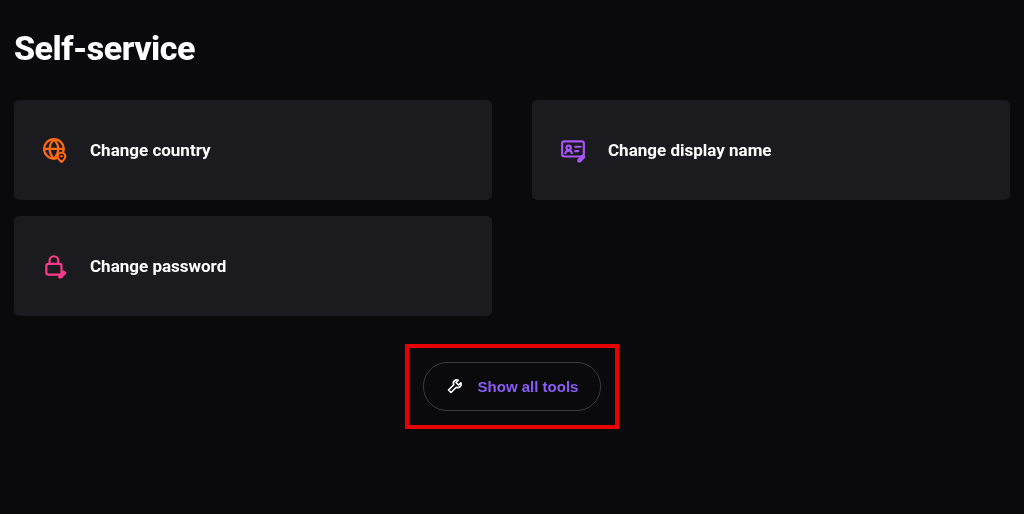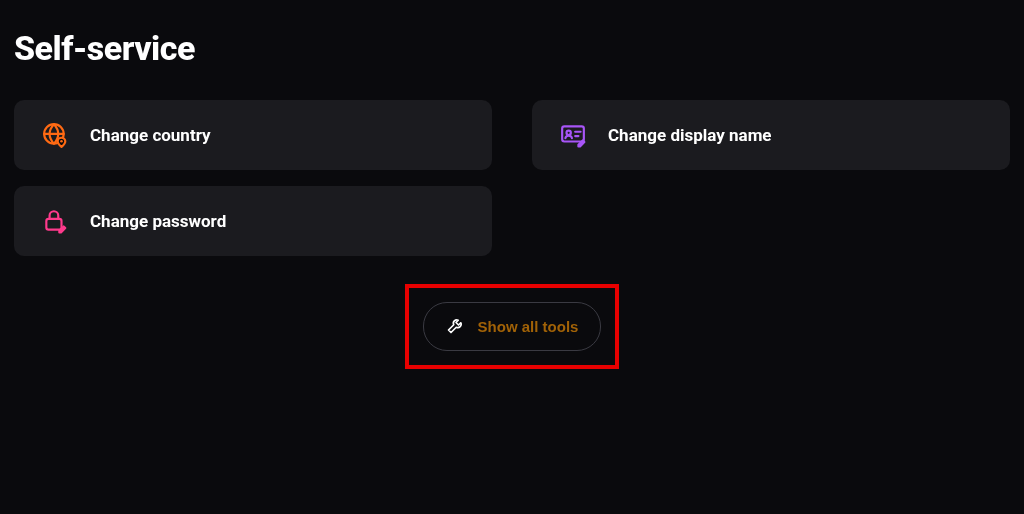--- a/index.html
+++ b/index.html
@@ -20,22 +20,22 @@
       letter-spacing: -0.5px;
       margin-bottom: 32px;
     }
     .grid {
       display: grid;
       grid-template-columns: 1fr 1fr;
       gap: 16px 40px;
     }
     .card {
       background: #1b1b1f;
-      border-radius: 10px;
-      padding: 22px 28px;
+      border-radius: 5px;
+      padding: 37px 28px;
       display: flex;
       align-items: center;
       gap: 22px;
       cursor: pointer;
     }
     .card-icon {
       width: 26px;
       height: 26px;
       flex-shrink: 0;
       display: flex;
@@ -61,21 +61,21 @@
       padding: 14px 14px;
     }
     .show-all-btn {
       display: flex;
       align-items: center;
       gap: 12px;
       background: transparent;
       border: 1px solid #3a3a42;
       border-radius: 24px;
       padding: 12px 22px;
-      color: #a16207;
+      color: #8b5cf6;
       font-size: 15px;
       font-weight: 600;
       cursor: pointer;
     }
     .show-all-btn svg {
       width: 20px;
       height: 20px;
     }
   </style>
 </head>

